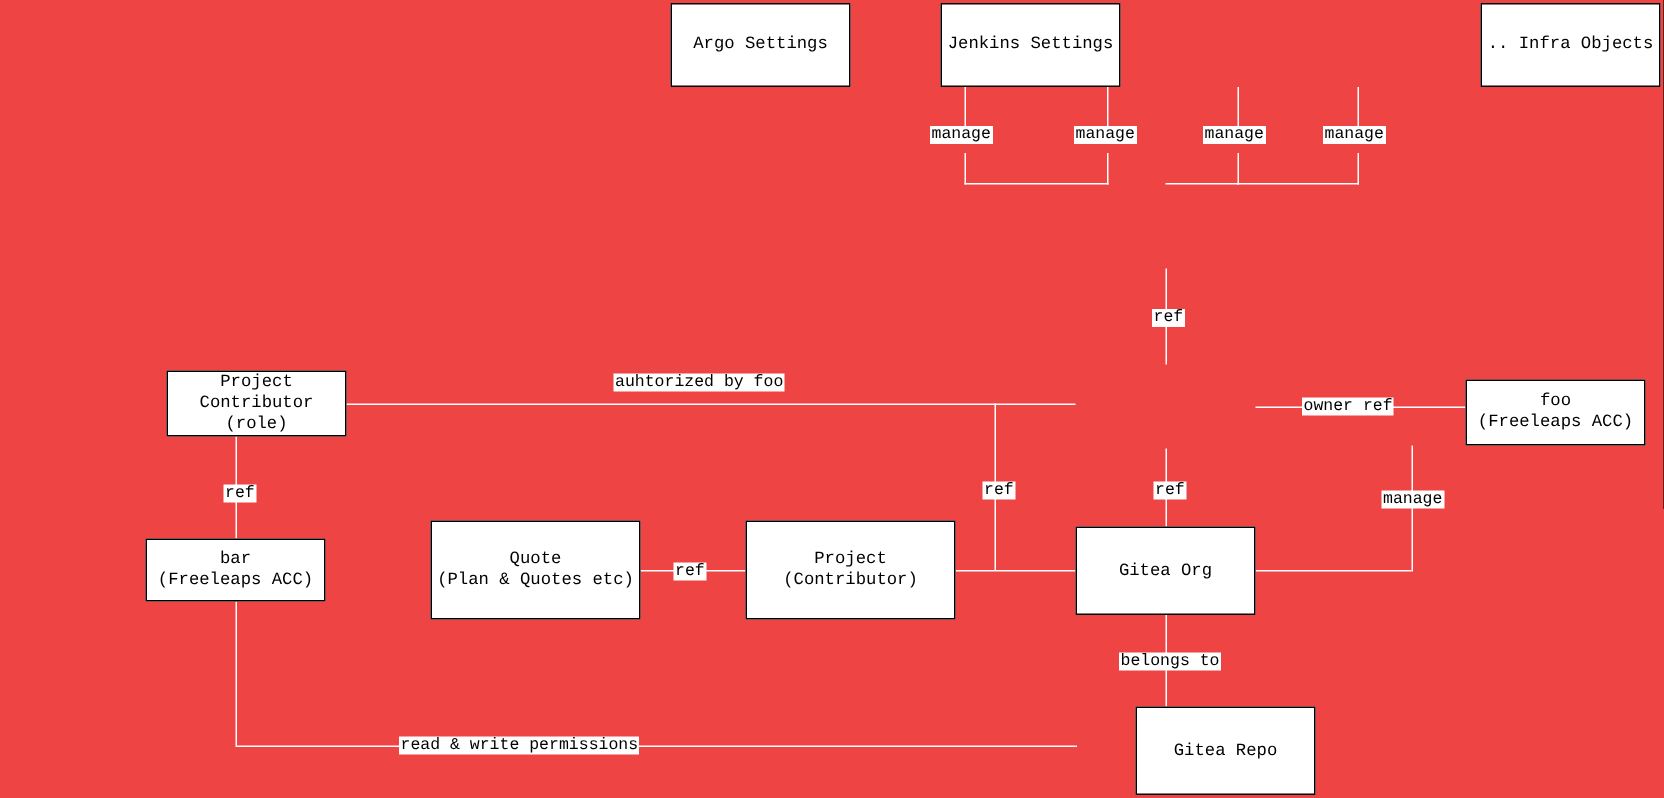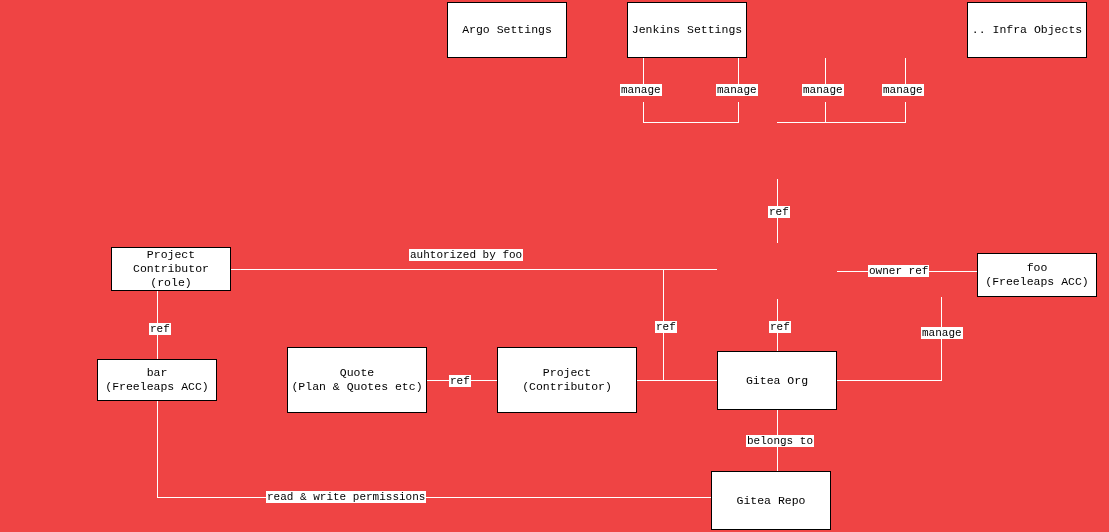--- a/index.html
+++ b/index.html
@@ -76,33 +76,33 @@
   <div class="edge" style="left:637px; top:380px; width:80px; height:1px;"></div>
   <div class="edge" style="left:663px; top:269px; width:1px; height:64px;"></div>
 
   <div class="edge" style="left:157px; top:401px; width:1px; height:96px;"></div>
   <div class="edge" style="left:157px; top:497px; width:110px; height:1px;"></div>
   <div class="edge" style="left:390px; top:497px; width:327px; height:1px;"></div>
   <div class="edge" style="left:717px; top:497px; width:1px; height:1px;"></div>
 
   <div class="node" style="left:447px; top:2px; width:120px; height:56px;">Argo Settings</div>
   <div class="node" style="left:627px; top:2px; width:120px; height:56px;">Jenkins Settings</div>
-  <div class="node" style="left:967px; top:2px; width:120px; height:56px;">.. Infra Objects</div>
+  <div class="node" style="left:987px; top:2px; width:120px; height:56px;">.. Infra Objects</div>
   <div class="node" style="left:111px; top:247px; width:120px; height:44px;">Project Contributor
 (role)</div>
   <div class="node" style="left:977px; top:253px; width:120px; height:44px;">foo
 (Freeleaps ACC)</div>
   <div class="node" style="left:97px; top:359px; width:120px; height:42px;">bar
 (Freeleaps ACC)</div>
   <div class="node" style="left:287px; top:347px; width:140px; height:66px;">Quote
 (Plan &amp; Quotes etc)</div>
   <div class="node" style="left:497px; top:347px; width:140px; height:66px;">Project
 (Contributor)</div>
   <div class="node" style="left:717px; top:351px; width:120px; height:59px;">Gitea Org</div>
-  <div class="node" style="left:711px; top:471px; width:120px; height:59px;text-align:right;">Gitea Repo</div>
+  <div class="node" style="left:757px; top:471px; width:120px; height:59px;text-align:right;">Gitea Repo</div>
 
   <div class="edge-label" style="left:620px; top:84px;">manage</div>
   <div class="edge-label" style="left:716px; top:84px;">manage</div>
   <div class="edge-label" style="left:802px; top:84px;">manage</div>
   <div class="edge-label" style="left:882px; top:84px;">manage</div>
   <div class="edge-label" style="left:768px; top:206px;">ref</div>
   <div class="edge-label" style="left:409px; top:249px;">auhtorized by foo</div>
   <div class="edge-label" style="left:868px; top:265px;">owner ref</div>
   <div class="edge-label" style="left:149px; top:323px;">ref</div>
   <div class="edge-label" style="left:655px; top:321px;">ref</div>

